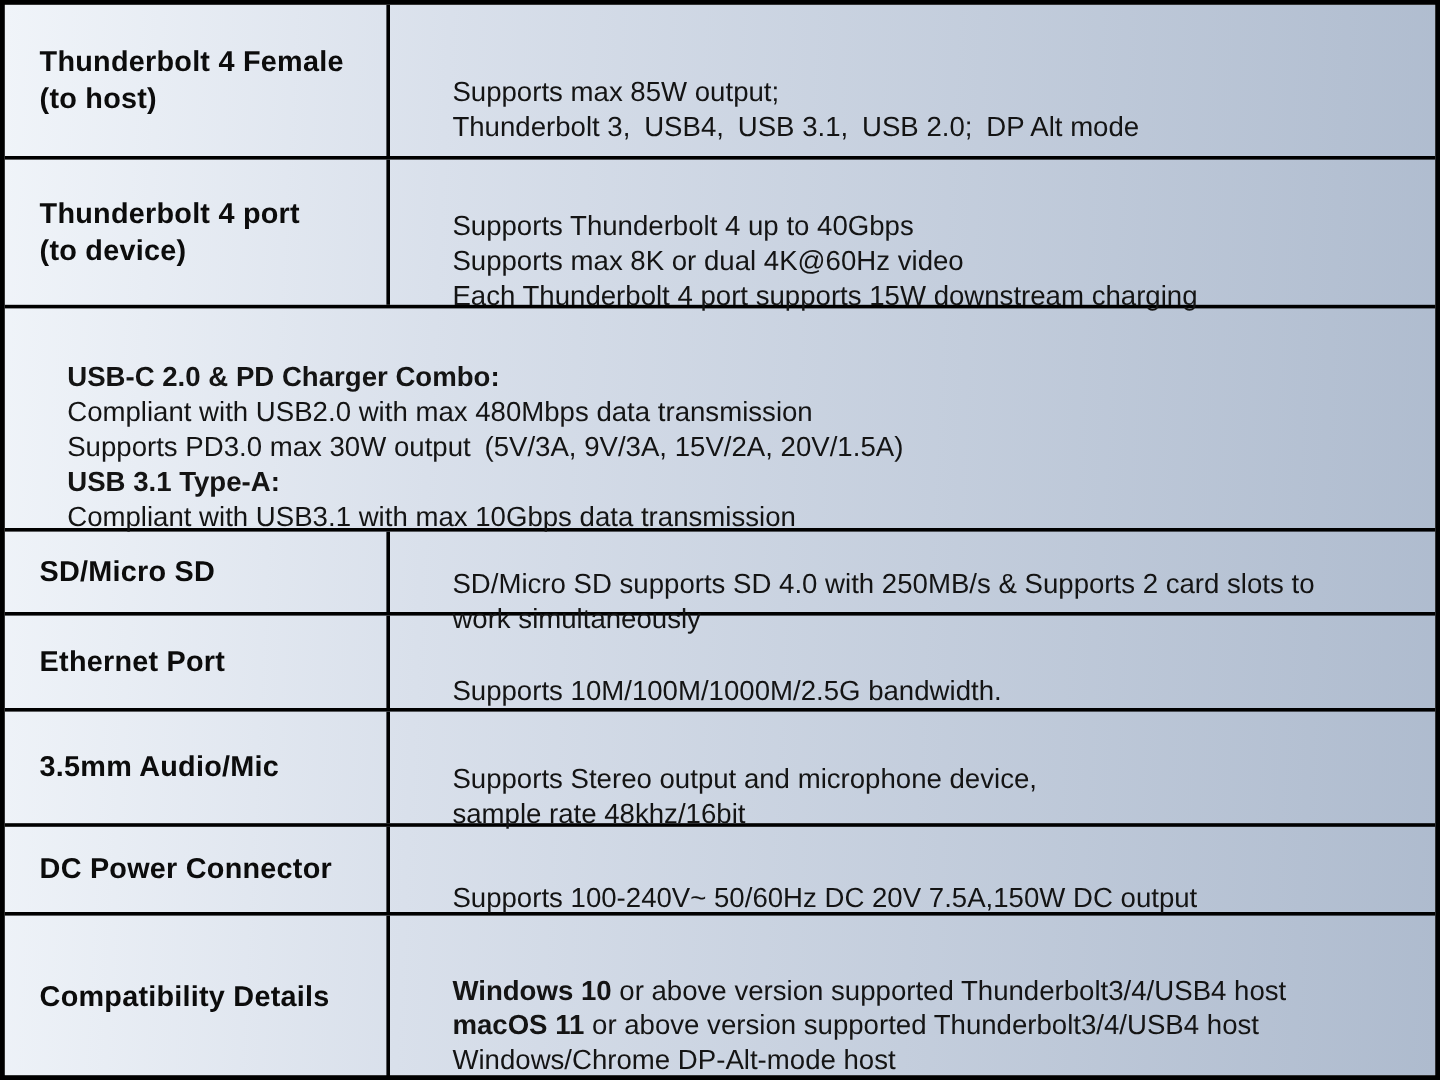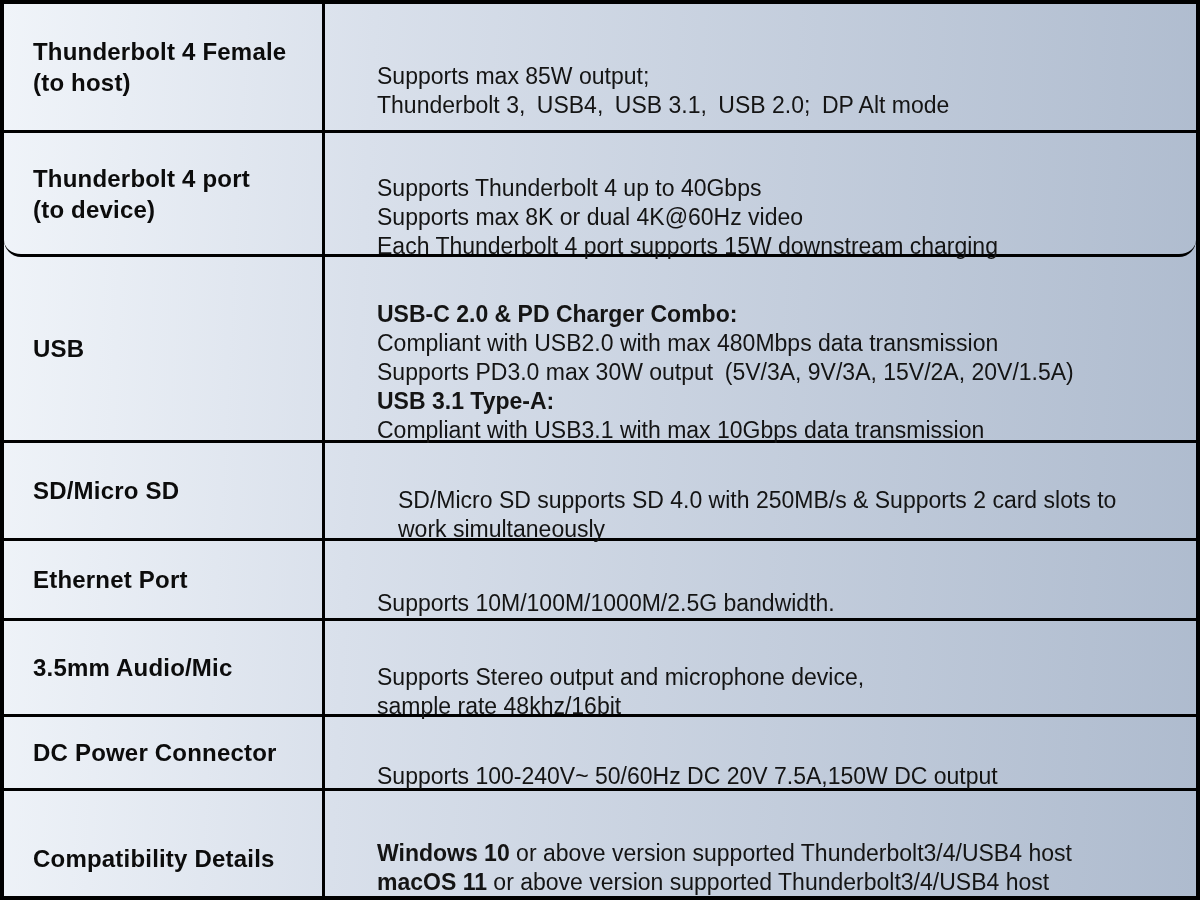--- a/index.html
+++ b/index.html
@@ -19,23 +19,23 @@
     display: flex;
     flex-direction: column;
   }
   .row {
     display: flex;
     border-bottom: 3px solid #000;
     box-sizing: border-box;
     flex: 0 0 auto;
   }
   .row-0 { height: 129px; }
-  .row-1 { height: 124px; border-radius: 17px; }
+  .row-1 { height: 124px; }
   .row-2 { height: 186px; }
-  .row-3 { height: 98px; gap: 21px; }
+  .row-3 { height: 70px; }
   .row-4 { height: 80px; }
   .row-5 { height: 96px; }
   .row-6 { height: 74px; }
   .row-7 { flex: 1 1 auto; border-bottom: none; }
   .cell {
     display: flex;
     flex-direction: column;
     justify-content: center;
     box-sizing: border-box;
   }
@@ -88,23 +88,20 @@
         <div class="label-line">Thunderbolt 4 port</div>
         <div class="label-line">(to device)</div>
       </div>
       <div class="cell value-cell">
         <div class="value-line"><span class="seg">Supports Thunderbolt 4 up to 40Gbps</span></div>
         <div class="value-line"><span class="seg">Supports max 8K or dual 4K@60Hz video</span></div>
         <div class="value-line"><span class="seg">Each Thunderbolt 4 port supports 15W downstream charging</span></div>
       </div>
     </div>
     <div class="row row-2">
-      <div class="cell label-cell">
-        <div class="label-line">USB</div>
-      </div>
       <div class="cell value-cell">
         <div class="value-line"><span class="seg-bold">USB-C 2.0 &amp; PD Charger Combo:</span></div>
         <div class="value-line"><span class="seg">Compliant with USB2.0 with max 480Mbps data transmission</span></div>
         <div class="value-line"><span class="seg">Supports PD3.0 max 30W output (5V/3A, 9V/3A, 15V/2A, 20V/1.5A)</span></div>
         <div class="value-line"><span class="seg-bold">USB 3.1 Type-A:</span></div>
         <div class="value-line"><span class="seg">Compliant with USB3.1 with max 10Gbps data transmission</span></div>
       </div>
     </div>
     <div class="row row-3">
       <div class="cell label-cell">

